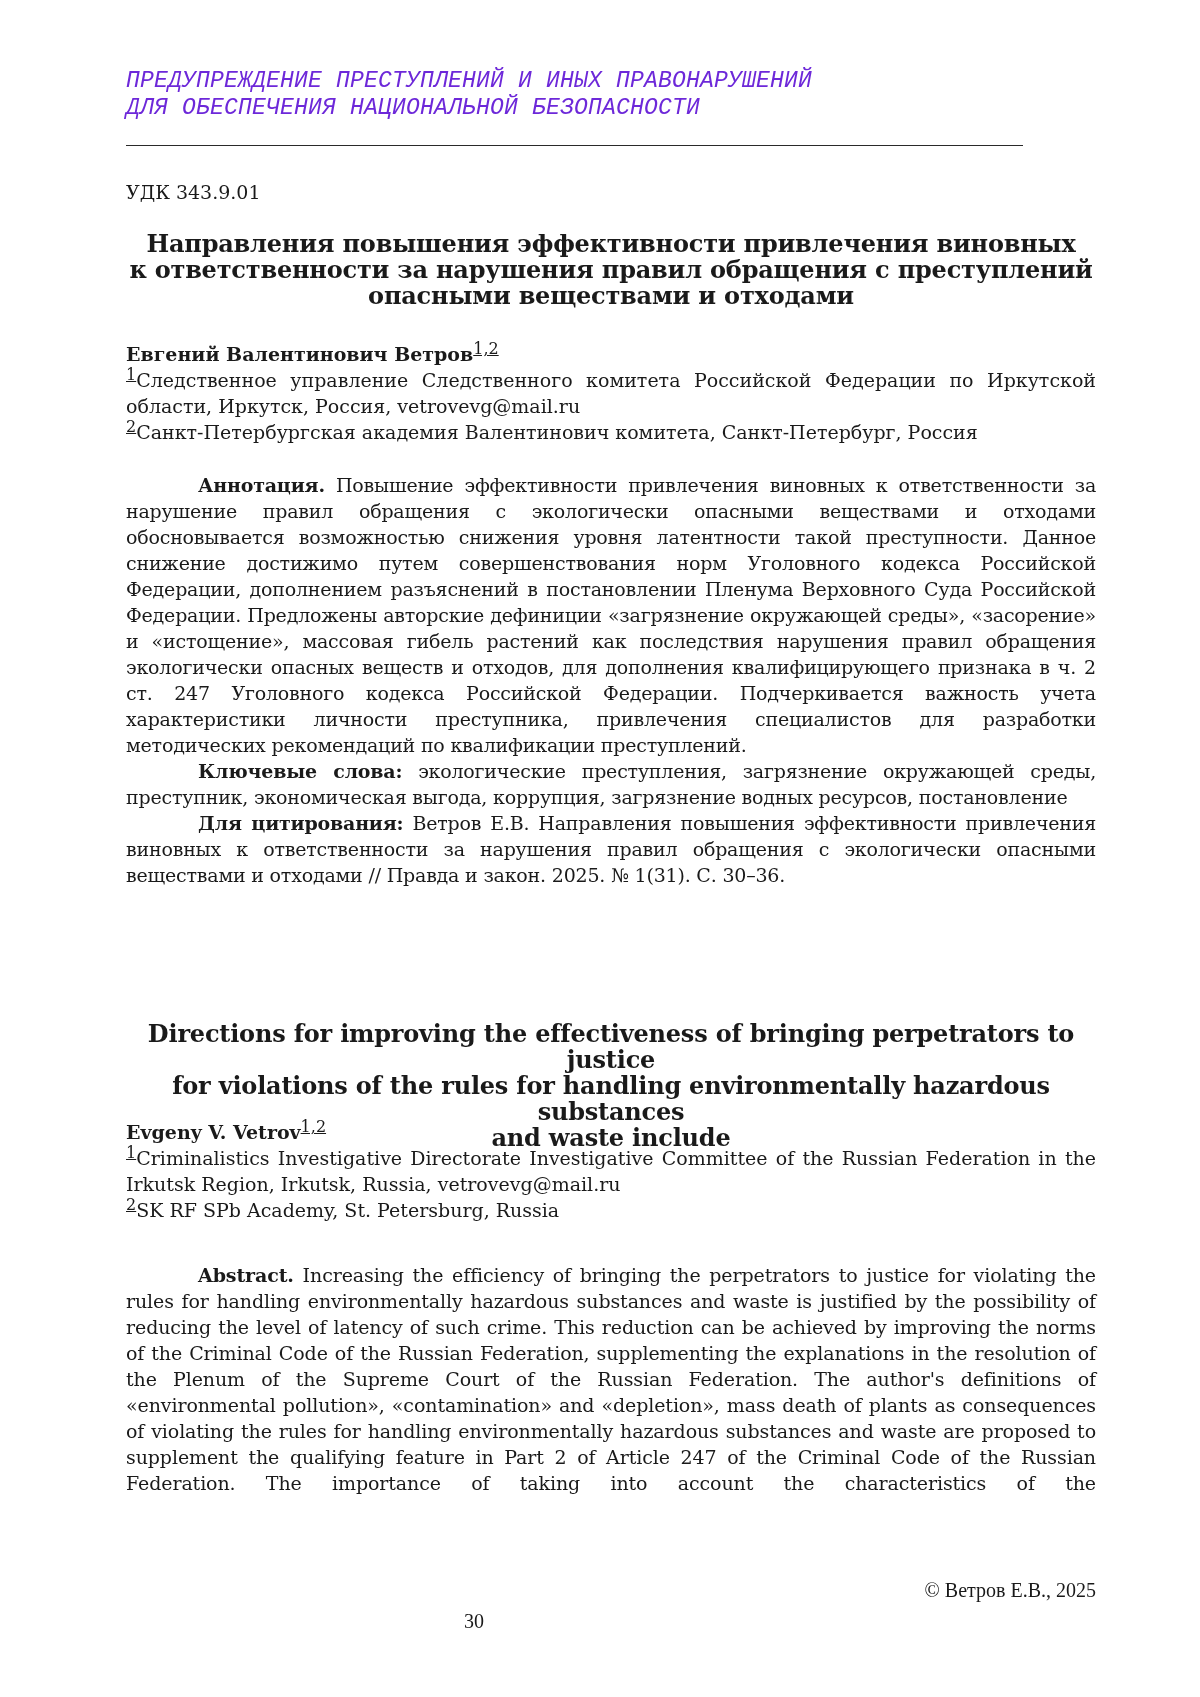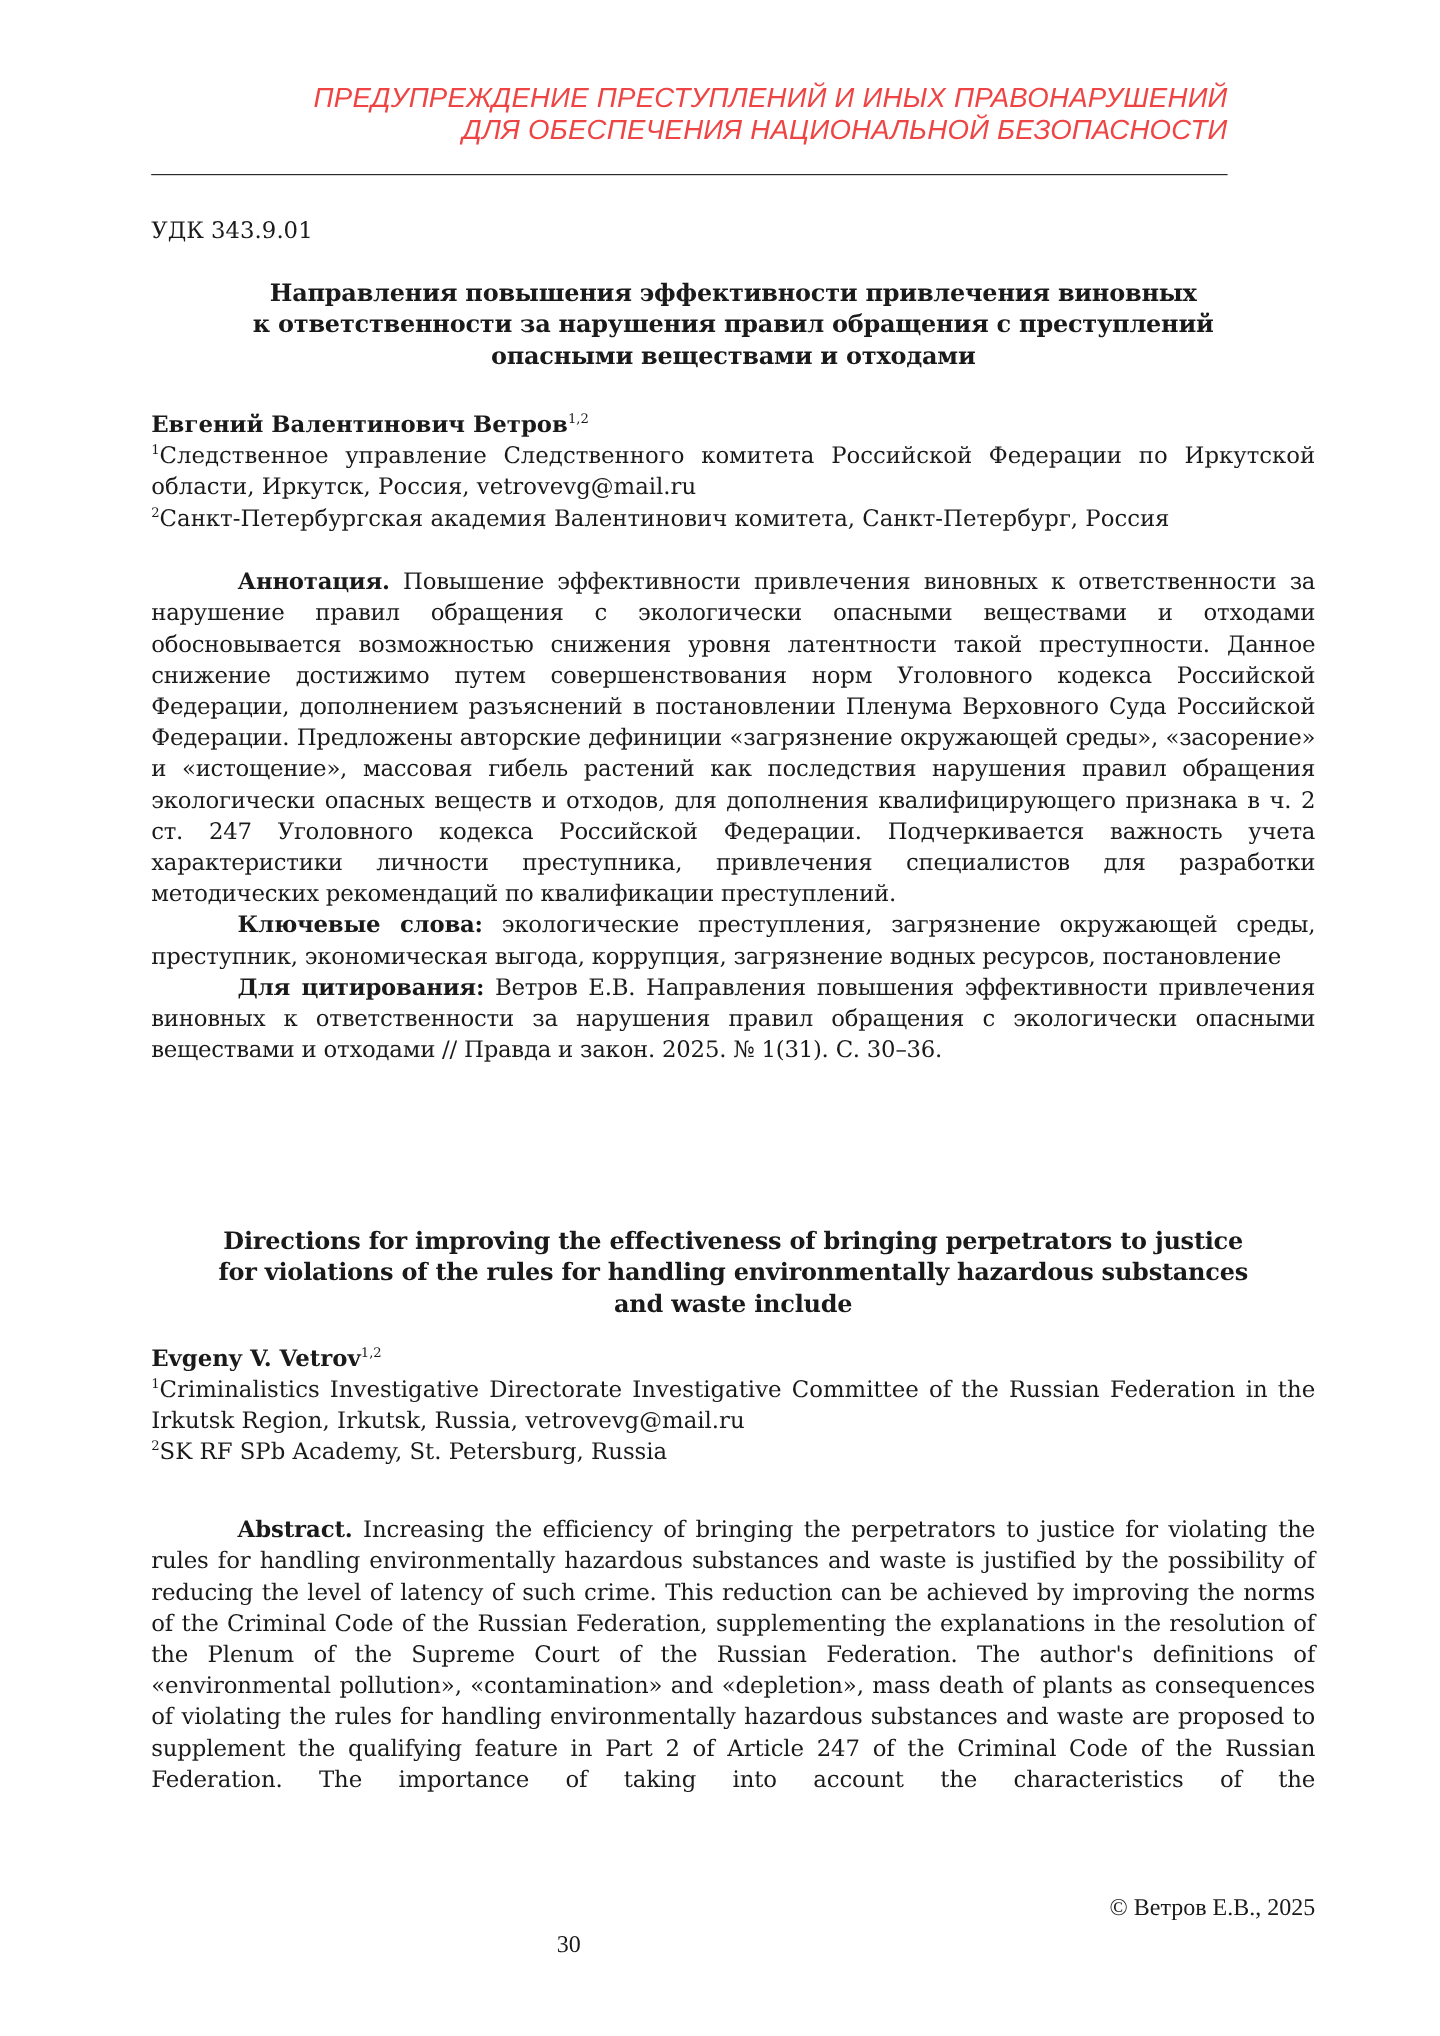--- a/index.html
+++ b/index.html
@@ -4,36 +4,36 @@
   <style>
     html, body { margin: 0; padding: 0; background: #ffffff; }
     body {
       width: 1200px; height: 1697px; position: relative; overflow: hidden;
       color: #1a1a1a;
       font-family: "DejaVu Serif", serif;
     }
     .page { position: absolute; left: 0; top: 0; width: 1200px; height: 1697px; }
     .running-head {
       position: absolute; left: 126px; width: 897px; top: 68px;
-      text-align: right; font-family: Liberation Sans, sans-serif; font-style: italic;
-      font-size: 23px; line-height: 27px; letter-spacing: 0.2px; color: #ef4444;
+      text-align: left; font-family: Liberation Mono, monospace; font-style: italic;
+      font-size: 23px; line-height: 27px; letter-spacing: 0.2px; color: #6d28d9;
     }
     .rule { position: absolute; left: 126px; width: 897px; top: 145px; height: 0; border-top: 1.6px solid #2a2a2a; }
     .udk { position: absolute; left: 126px; top: 180px; font-size: 19px; line-height: 24px; }
     .title {
       position: absolute; left: 126px; width: 970px; text-align: center;
-      font-weight: bold; font-size: 20px; line-height: 26px; letter-spacing: -0.2px;
+      font-weight: bold; font-size: 24px; line-height: 26px; letter-spacing: -0.2px;
     }
     .title.ru { top: 231px; }
     .title.en { top: 1021px; }
     .author-block { position: absolute; left: 126px; width: 970px; font-size: 19px; line-height: 26px; }
     .author-block.ru { top: 341px; }
     .author-block.en { top: 1119px; }
     .author-name { font-weight: bold; }
-    .sup { font-size: 11px; vertical-align: super; line-height: 0; }
+    .sup { font-size: 16px; vertical-align: super; line-height: 0; text-decoration: underline; }
     .justify { text-align: justify; text-align-last: left; }
     .abstract-block {
       position: absolute; left: 126px; width: 970px; font-size: 19px; line-height: 26px;
       text-align: justify;
     }
     .abstract-block.ru { top: 472px; letter-spacing: -0.2px; }
     .abstract-block.en { top: 1262px; letter-spacing: -0.1px; }
     .para { text-indent: 72px; margin: 0; }
     .lead { font-weight: bold; }
     .copyright {

